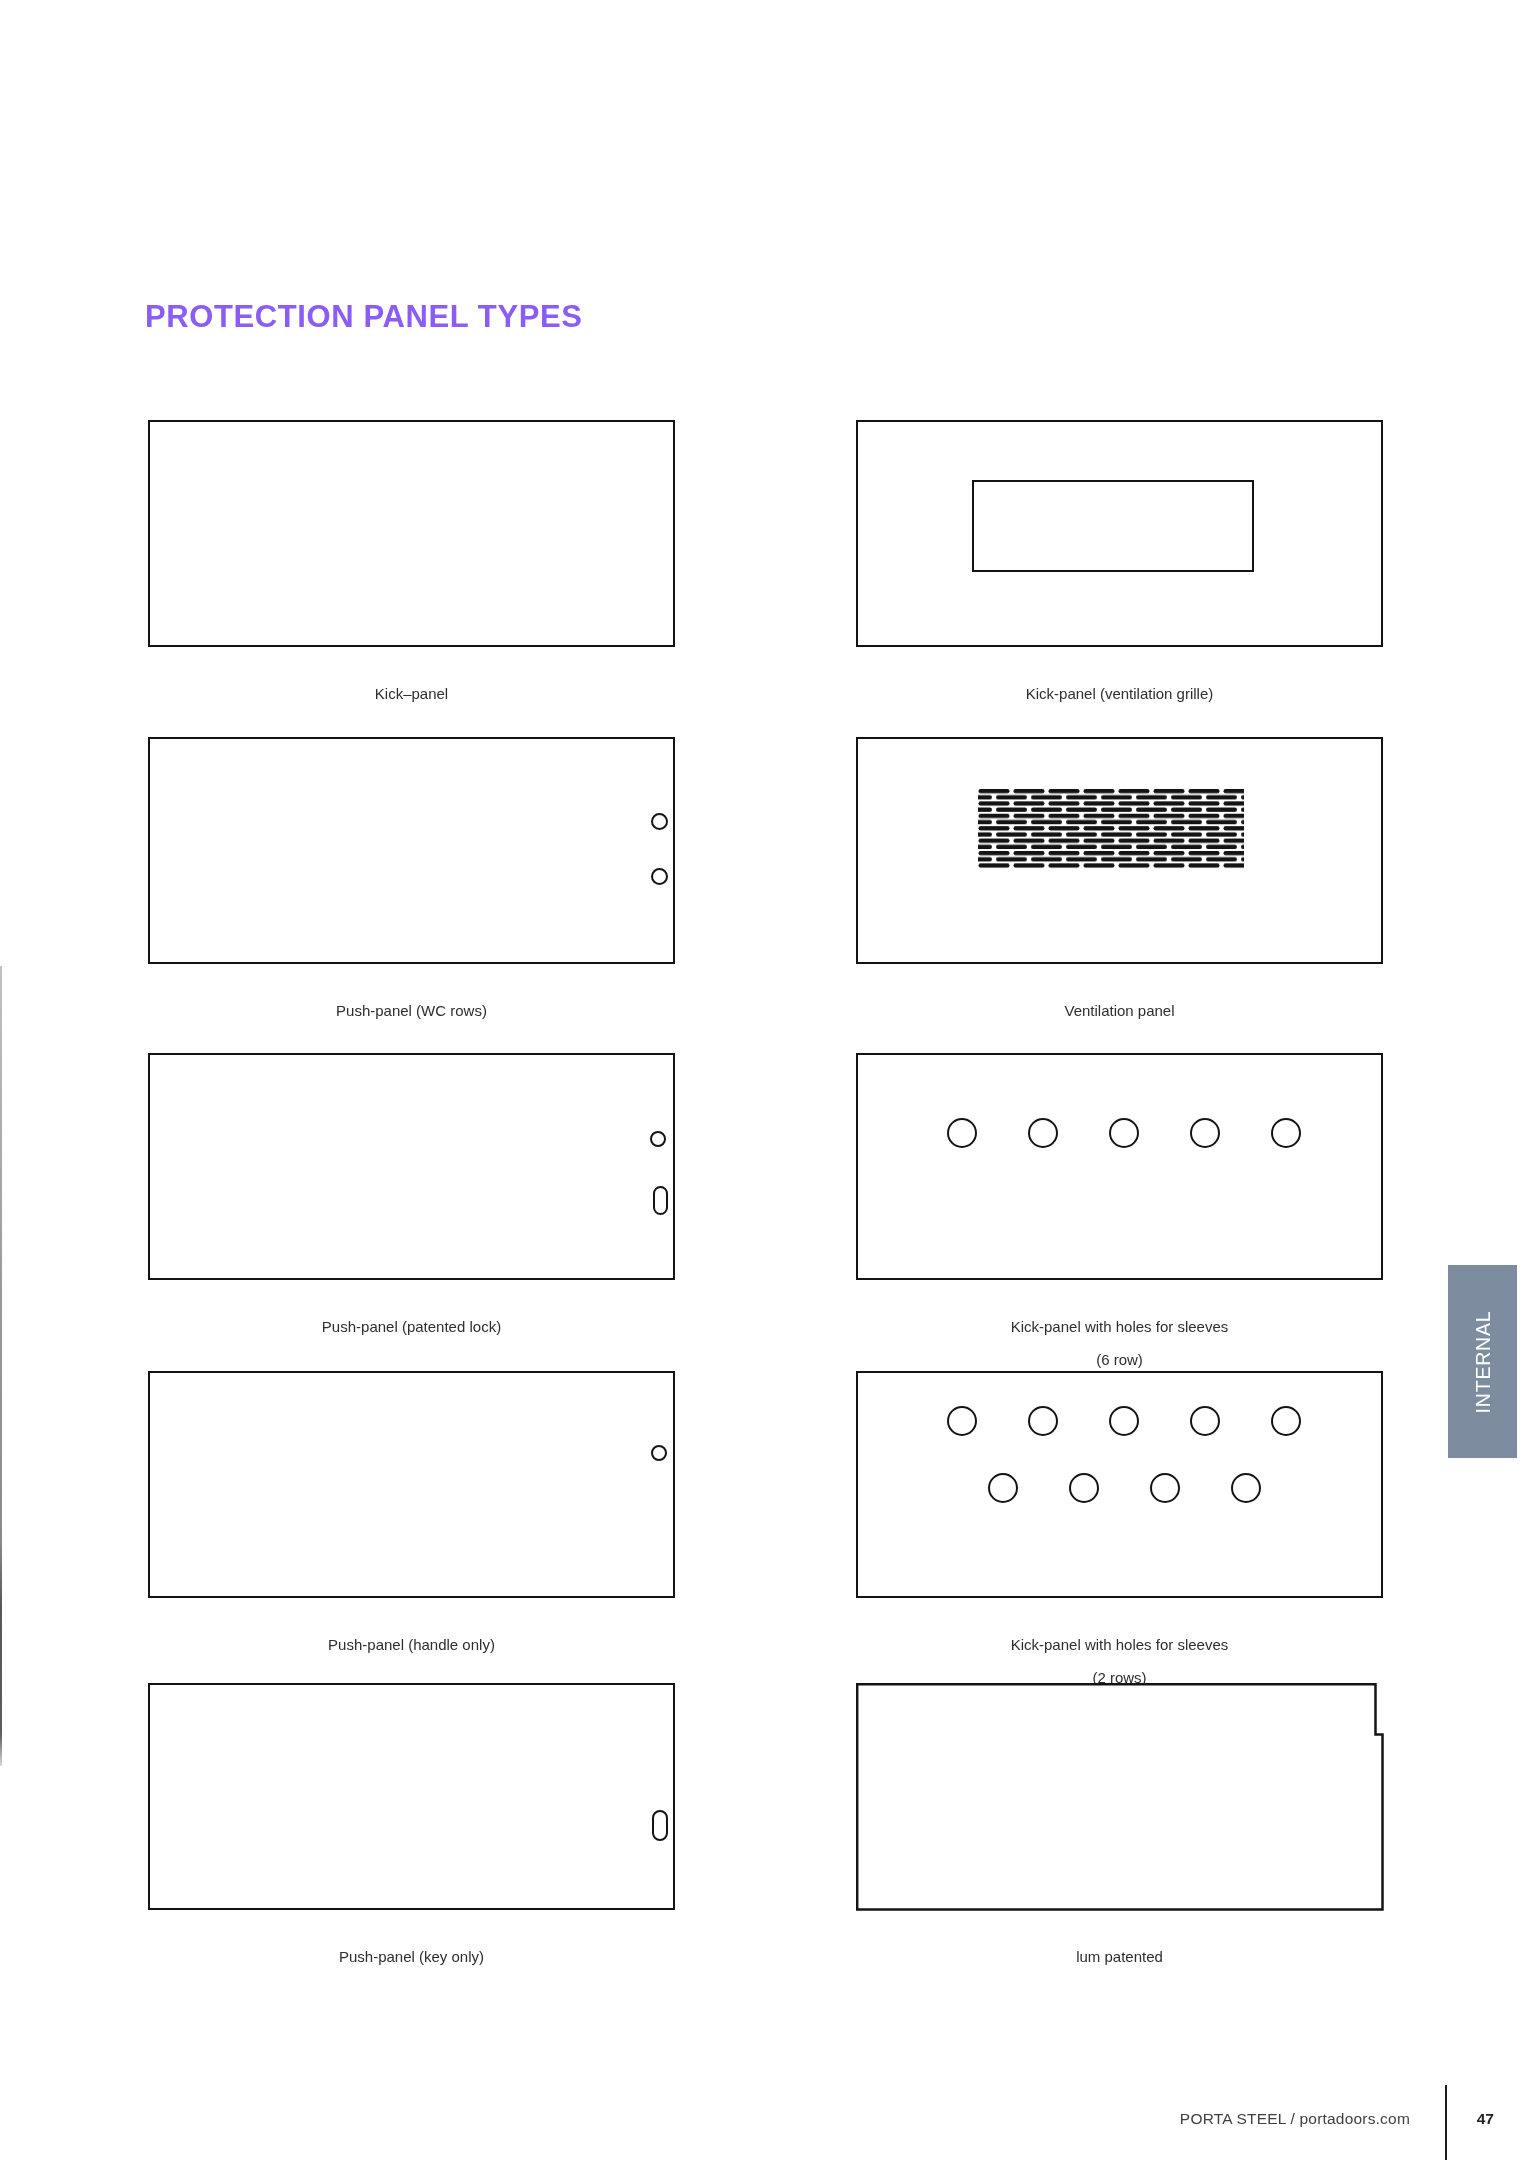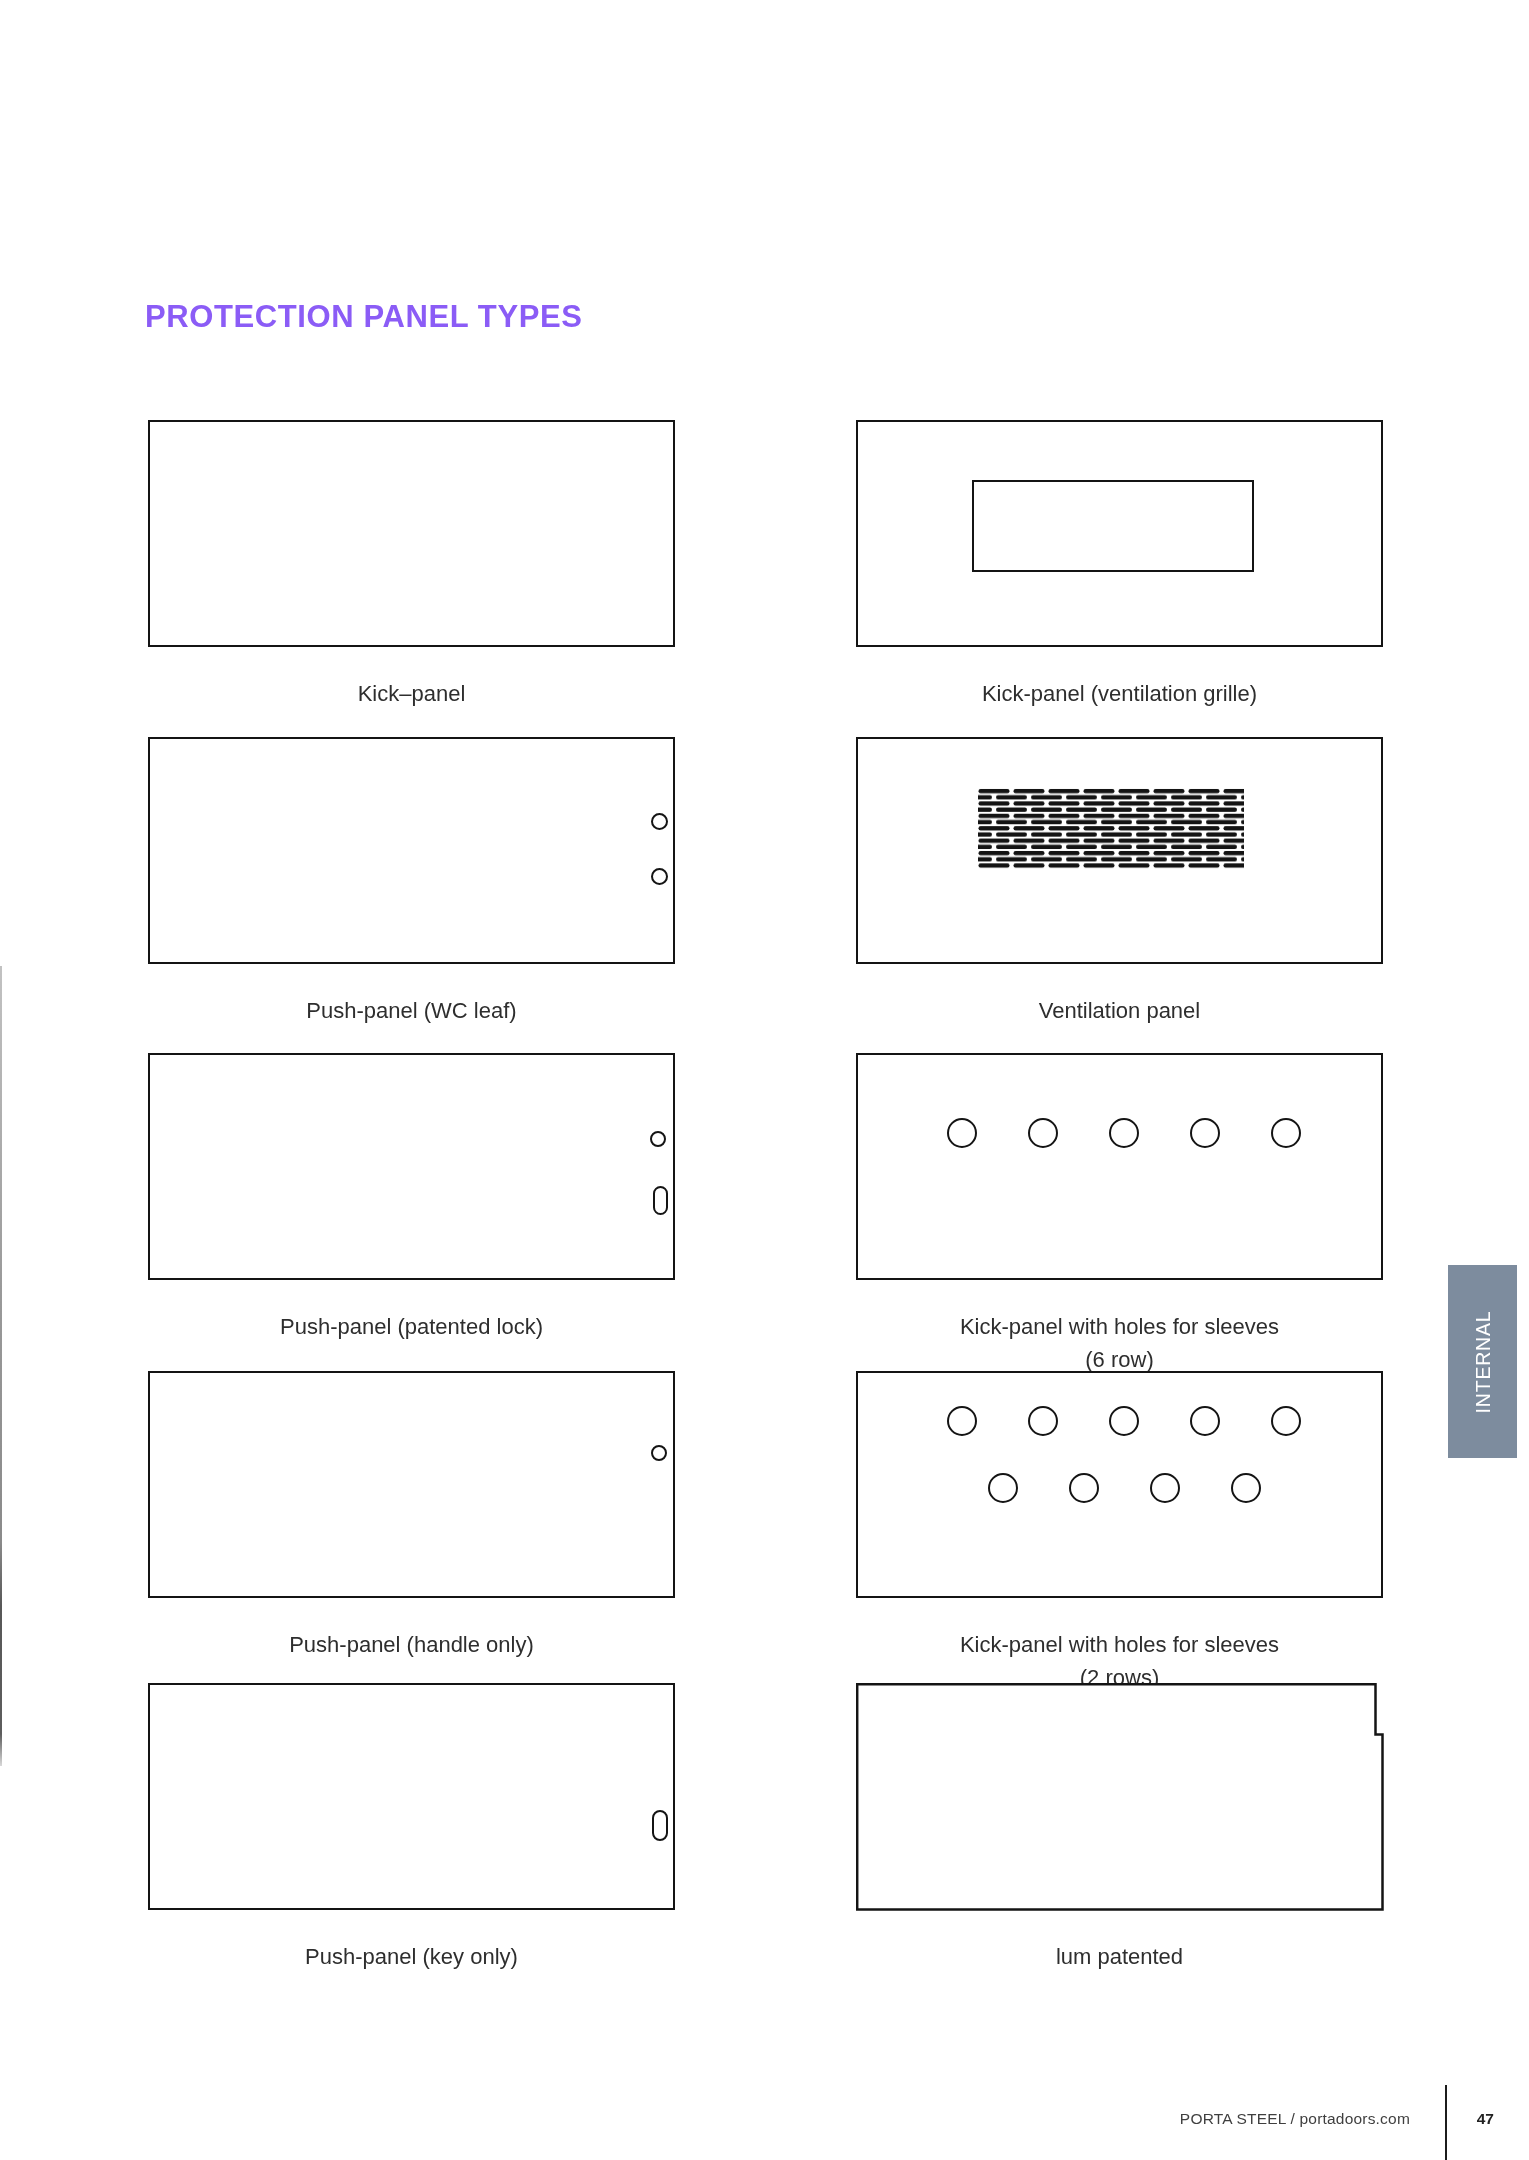--- a/index.html
+++ b/index.html
@@ -22,21 +22,21 @@
   .panel-rect {
     position: absolute;
     width: 527px; height: 227px;
     border: 2.5px solid #141414;
     background: #ffffff;
     box-sizing: border-box;
   }
   .caption {
     position: absolute;
     width: 527px;
-    font-size: 22px;
+    font-size: 15px;
     line-height: 33px;
     color: #2e2e2e;
     text-align: center;
   }
   .hole {
     position: absolute;
     border: 2.4px solid #141414;
     border-radius: 50%;
     background: #ffffff;
     box-sizing: border-box;
@@ -127,21 +127,21 @@
 </div>
 <div class="caption" style="left:856px; top:677px;">
   <div>Kick-panel (ventilation grille)</div>
 </div>
 
 <div class="panel-rect" style="left:148px; top:737px;">
   <div class="small-hole" style="left:501px; top:74px;"></div>
   <div class="small-hole" style="left:501px; top:129px;"></div>
 </div>
 <div class="caption" style="left:148px; top:994px;">
-  <div>Push-panel (WC leaf)</div>
+  <div>Push-panel (WC rows)</div>
 </div>
 
 <div class="panel-rect" style="left:856px; top:737px;">
   <svg class="grille-svg" style="left:120px; top:49px;" width="266" height="81" viewBox="0 0 266 81">
     <defs>
       <pattern id="vents" width="35" height="12.4" patternUnits="userSpaceOnUse">
         <rect x="0.5" y="1" width="31" height="4.2" rx="2.1" fill="#141414"></rect>
         <rect x="-17" y="7.2" width="31" height="4.2" rx="2.1" fill="#141414"></rect>
         <rect x="18" y="7.2" width="31" height="4.2" rx="2.1" fill="#141414"></rect>
       </pattern>

